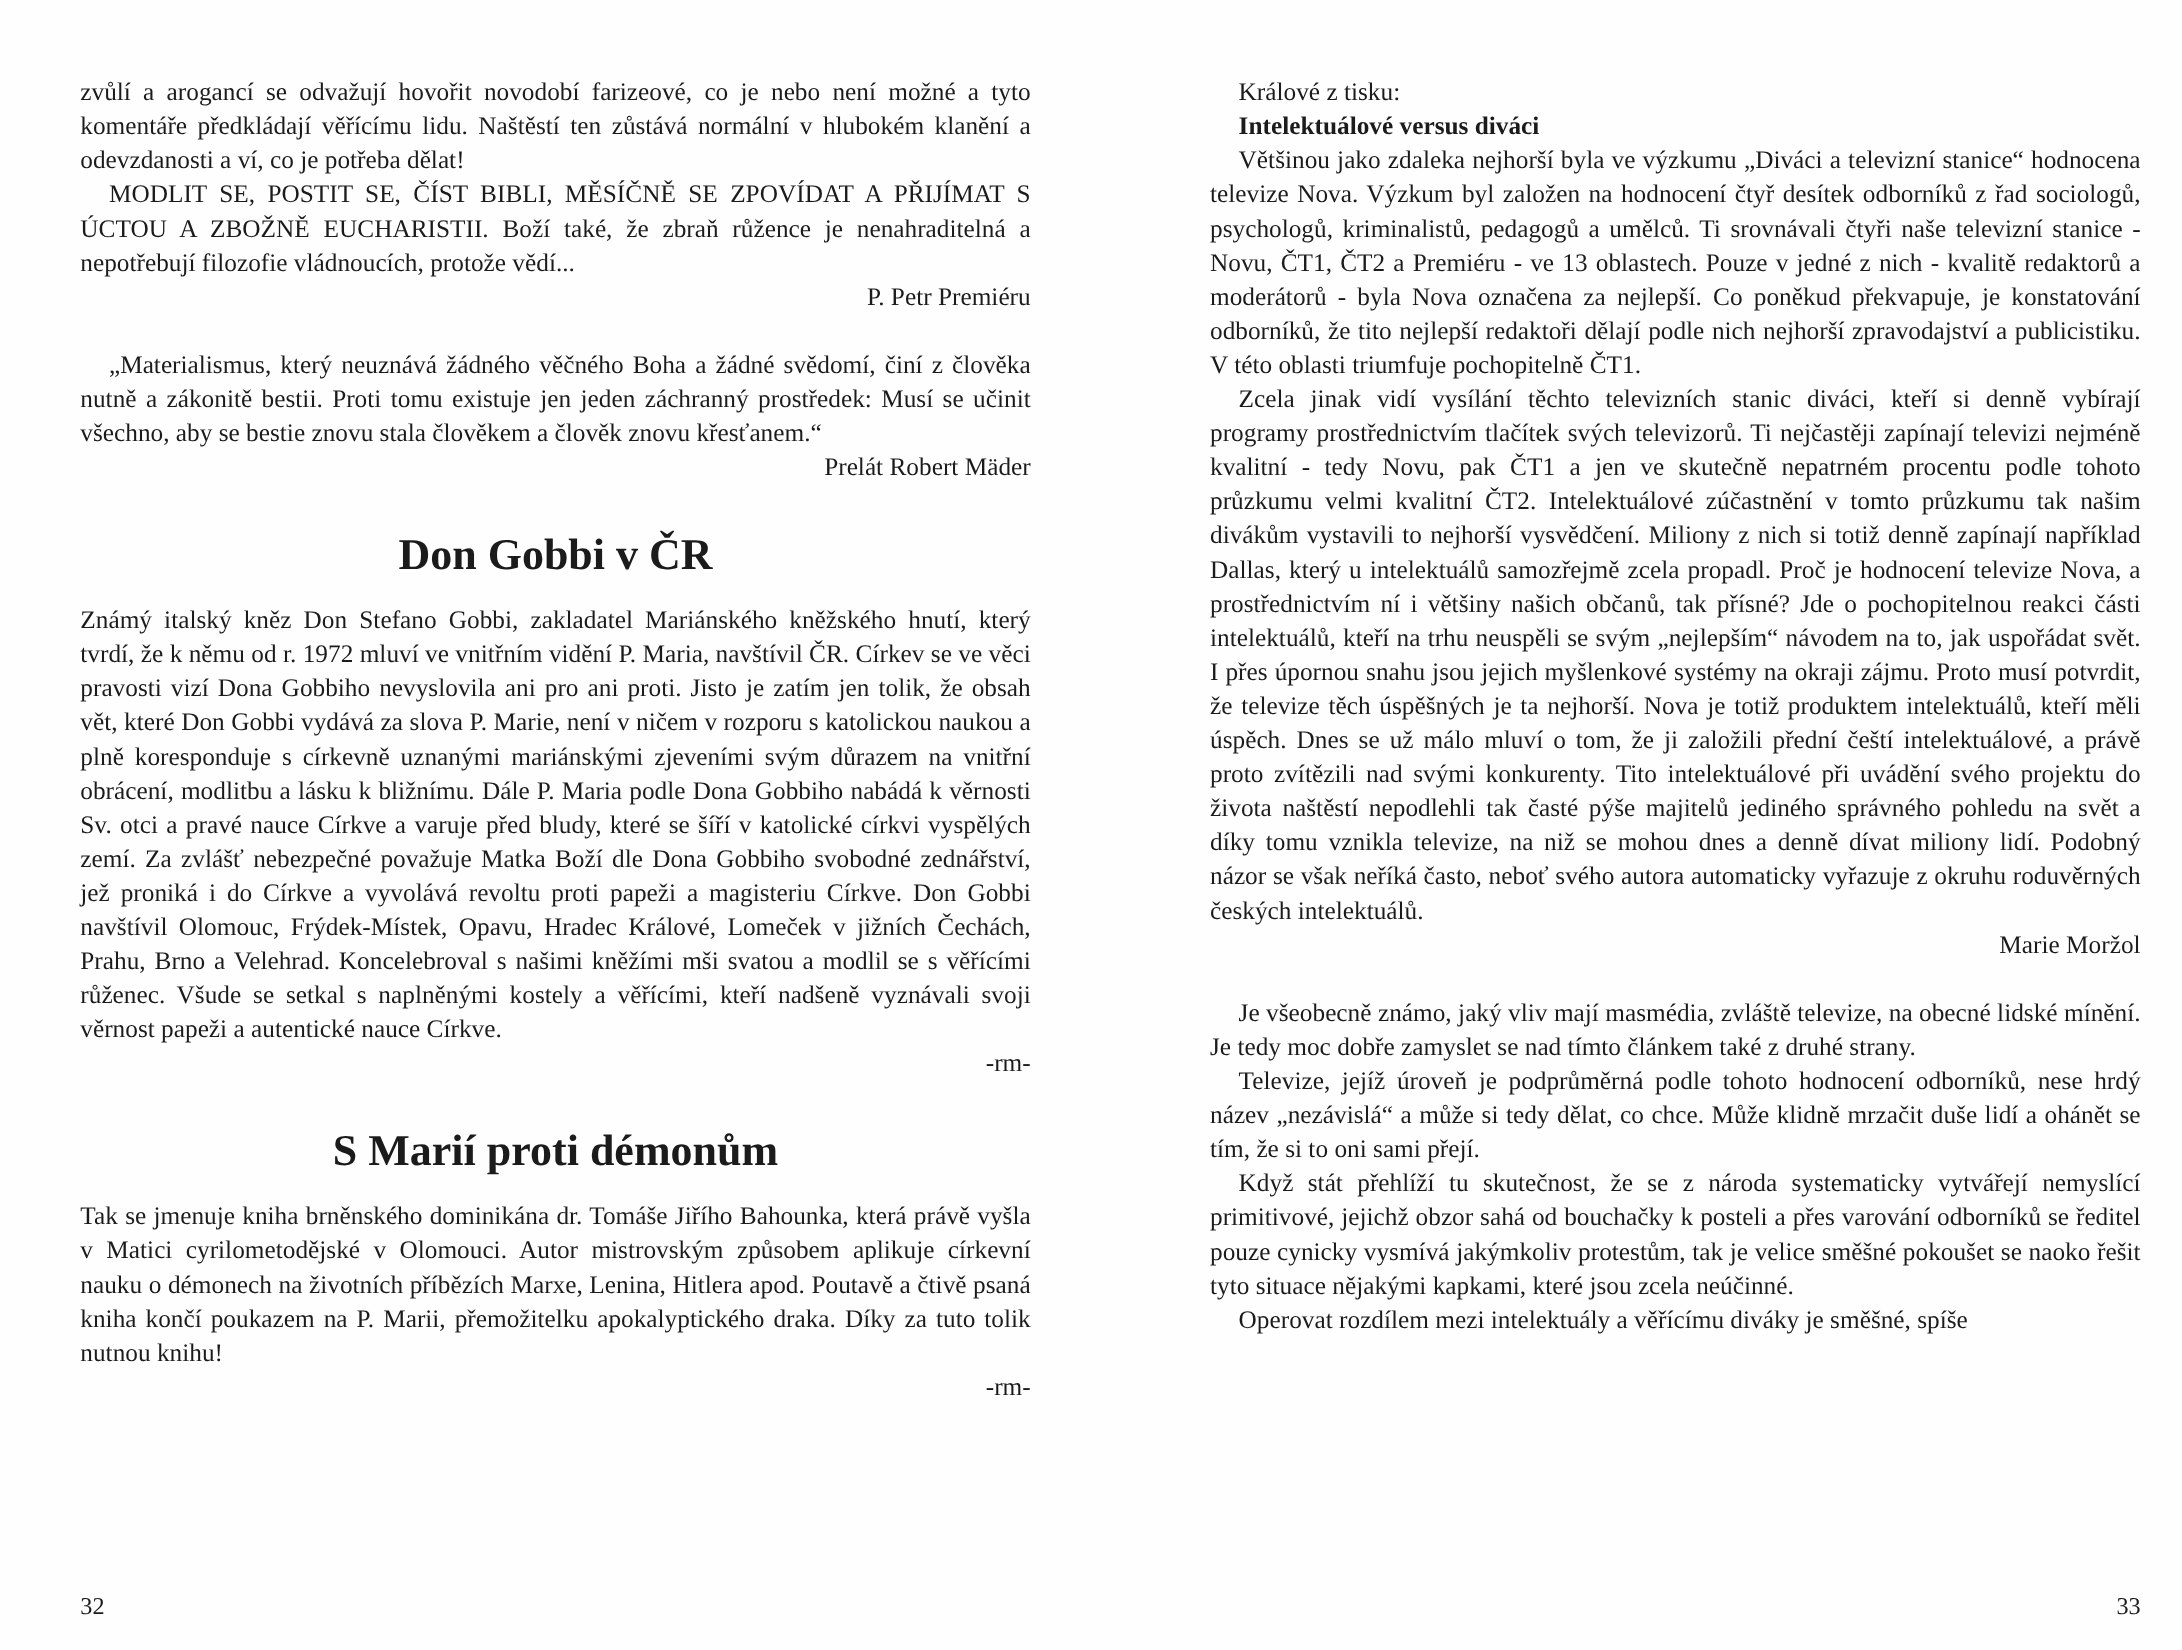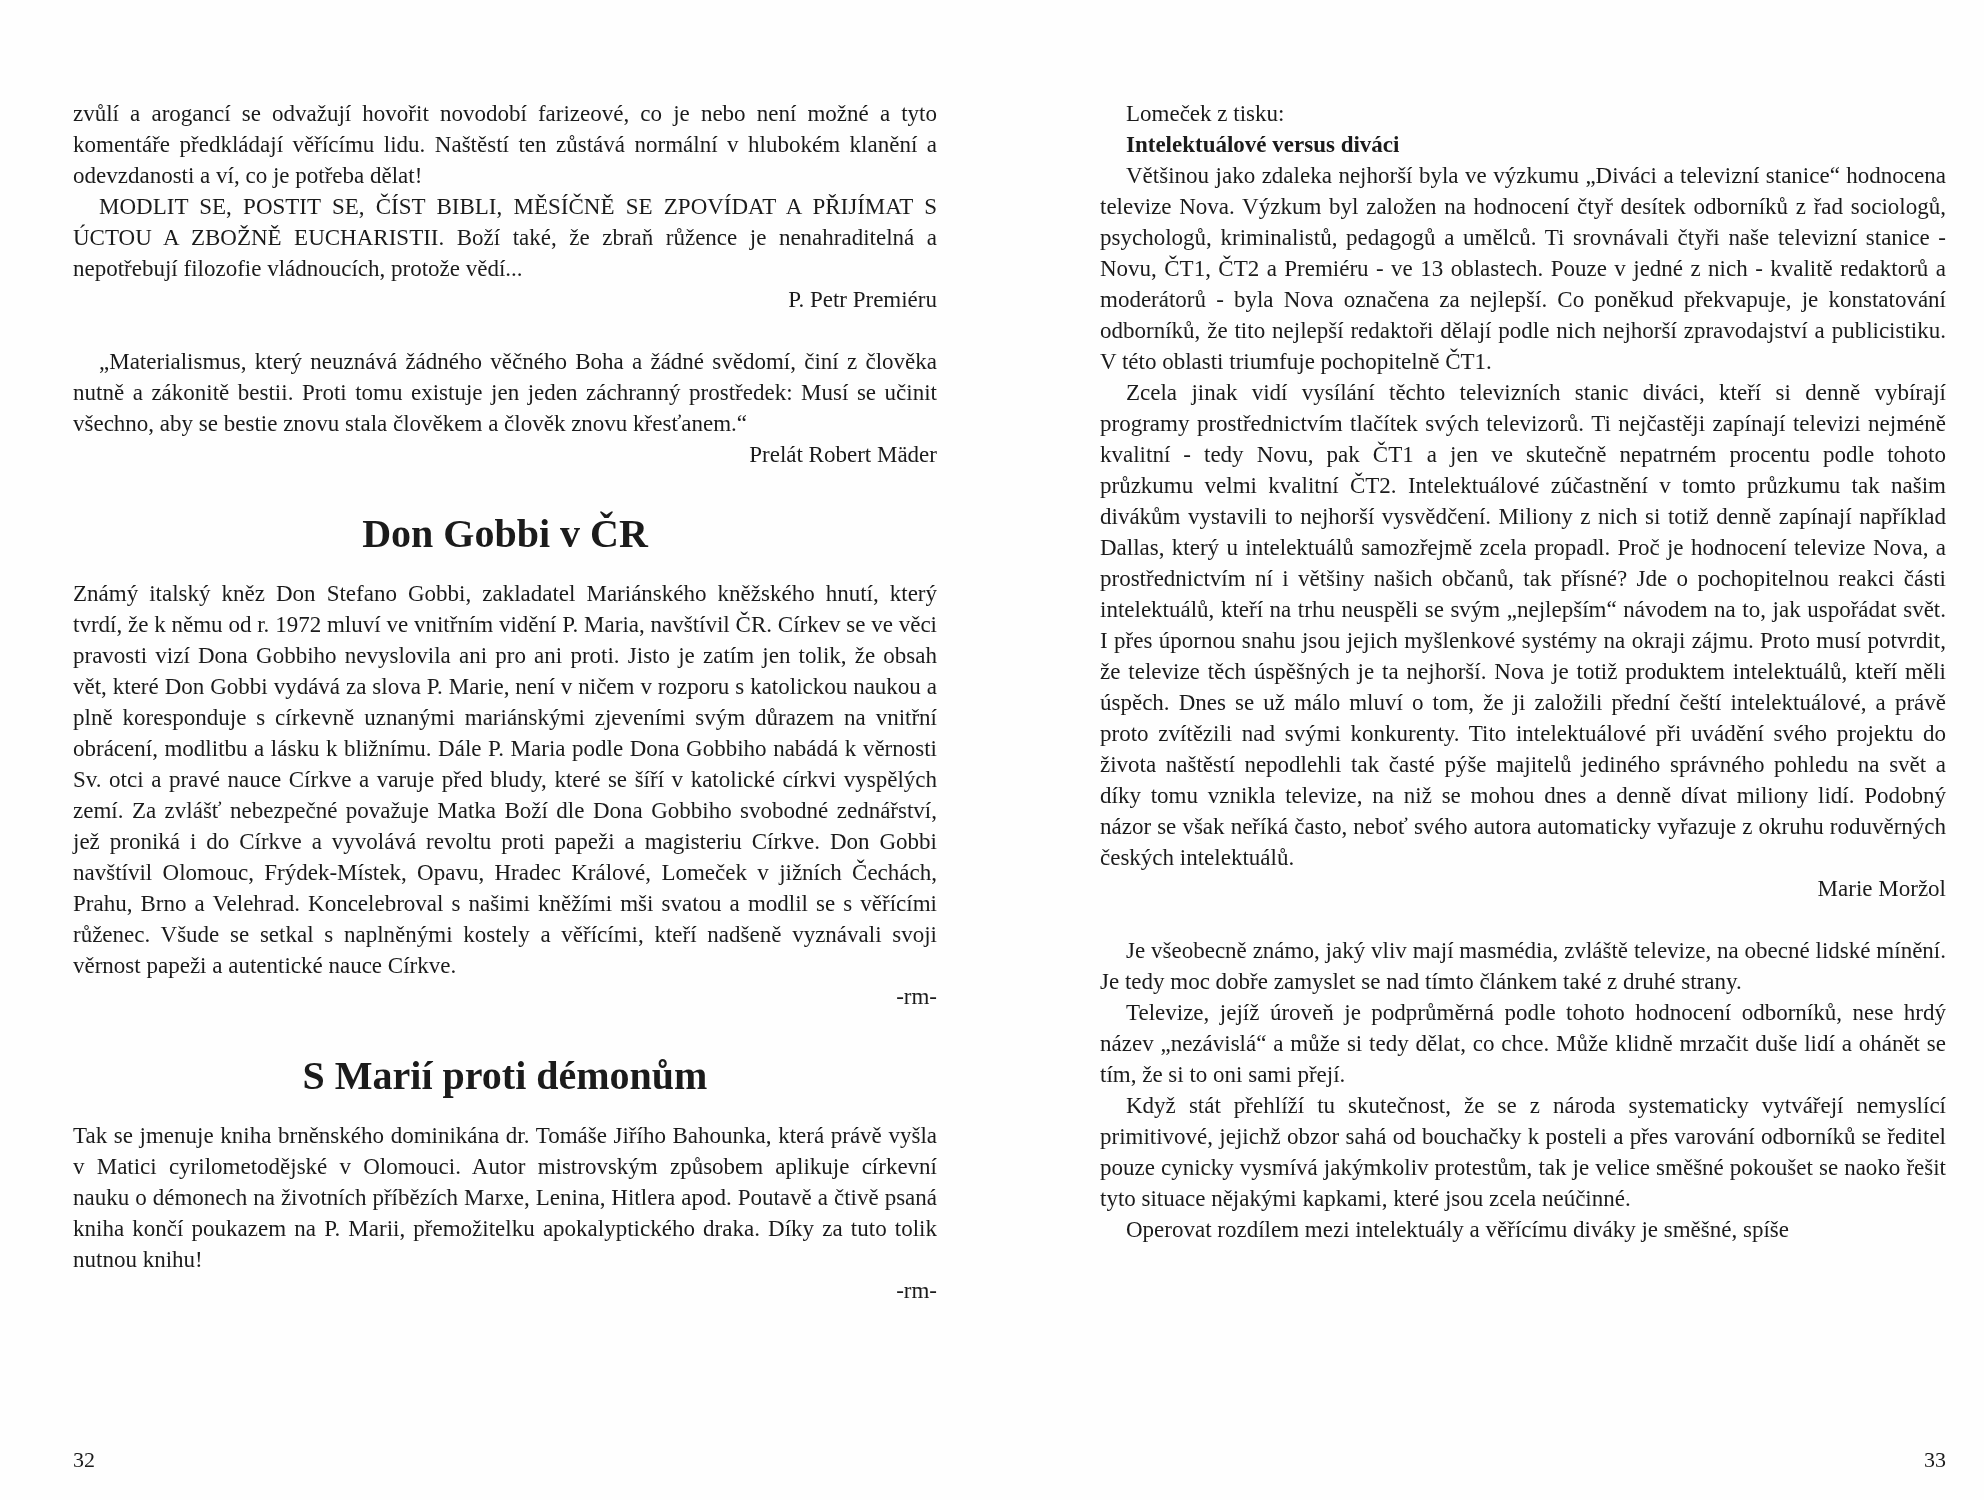--- a/index.html
+++ b/index.html
@@ -17,21 +17,21 @@
   }
   .spread {
     position: absolute;
     inset: 0;
   }
   .page {
     position: absolute;
     top: 0;
     bottom: 0;
     box-sizing: border-box;
-    padding-top: 98px;
+    padding-top: 68px;
   }
   .page-left {
     left: 73px;
     width: 864px;
   }
   .page-right {
     left: 1100px;
     width: 846px;
   }
   .body-text {
@@ -85,21 +85,21 @@
     <h2 class="heading">Don Gobbi v ČR</h2>
     <p class="body-text">Známý italský kněz Don Stefano Gobbi, zakladatel Mariánského kněžského hnutí, který tvrdí, že k němu od r. 1972 mluví ve vnitřním vidění P. Maria, navštívil ČR. Církev se ve věci pravosti vizí Dona Gobbiho nevyslovila ani pro ani proti. Jisto je zatím jen tolik, že obsah vět, které Don Gobbi vydává za slova P. Marie, není v ničem v rozporu s katolickou naukou a plně koresponduje s církevně uznanými mariánskými zjeveními svým důrazem na vnitřní obrácení, modlitbu a lásku k bližnímu. Dále P. Maria podle Dona Gobbiho nabádá k věrnosti Sv. otci a pravé nauce Církve a varuje před bludy, které se šíří v katolické církvi vyspělých zemí. Za zvlášť nebezpečné považuje Matka Boží dle Dona Gobbiho svobodné zednářství, jež proniká i do Církve a vyvolává revoltu proti papeži a magisteriu Církve. Don Gobbi navštívil Olomouc, Frýdek-Místek, Opavu, Hradec Králové, Lomeček v jižních Čechách, Prahu, Brno a Velehrad. Koncelebroval s našimi kněžími mši svatou a modlil se s věřícími růženec. Všude se setkal s naplněnými kostely a věřícími, kteří nadšeně vyznávali svoji věrnost papeži a autentické nauce Církve.</p>
     <p class="body-text sig">-rm-</p>
     <h2 class="heading">S Marií proti démonům</h2>
     <p class="body-text">Tak se jmenuje kniha brněnského dominikána dr. Tomáše Jiřího Bahounka, která právě vyšla v Matici cyrilometodějské v Olomouci. Autor mistrovským způsobem aplikuje církevní nauku o démonech na životních příbězích Marxe, Lenina, Hitlera apod. Poutavě a čtivě psaná kniha končí poukazem na P. Marii, přemožitelku apokalyptického draka. Díky za tuto tolik nutnou knihu!</p>
     <p class="body-text sig">-rm-</p>
     <div class="pagenum pagenum-left">32</div>
   </section>
 
   <section class="page page-right">
-    <p class="body-text indent">Lomeček z tisku:</p>
+    <p class="body-text indent">Králové z tisku:</p>
     <p class="body-text indent headline">Intelektuálové versus diváci</p>
     <p class="body-text indent">Většinou jako zdaleka nejhorší byla ve výzkumu „Diváci a televizní stanice“ hodnocena televize Nova. Výzkum byl založen na hodnocení čtyř desítek odborníků z řad sociologů, psychologů, kriminalistů, pedagogů a umělců. Ti srovnávali čtyři naše televizní stanice - Novu, ČT1, ČT2 a Premiéru - ve 13 oblastech. Pouze v jedné z nich - kvalitě redaktorů a moderátorů - byla Nova označena za nejlepší. Co poněkud překvapuje, je konstatování odborníků, že tito nejlepší redaktoři dělají podle nich nejhorší zpravodajství a publicistiku. V této oblasti triumfuje pochopitelně ČT1.</p>
     <p class="body-text indent">Zcela jinak vidí vysílání těchto televizních stanic diváci, kteří si denně vybírají programy prostřednictvím tlačítek svých televizorů. Ti nejčastěji zapínají televizi nejméně kvalitní - tedy Novu, pak ČT1 a jen ve skutečně nepatrném procentu podle tohoto průzkumu velmi kvalitní ČT2. Intelektuálové zúčastnění v tomto průzkumu tak našim divákům vystavili to nejhorší vysvědčení. Miliony z nich si totiž denně zapínají například Dallas, který u intelektuálů samozřejmě zcela propadl. Proč je hodnocení televize Nova, a prostřednictvím ní i většiny našich občanů, tak přísné? Jde o pochopitelnou reakci části intelektuálů, kteří na trhu neuspěli se svým „nejlepším“ návodem na to, jak uspořádat svět. I přes úpornou snahu jsou jejich myšlenkové systémy na okraji zájmu. Proto musí potvrdit, že televize těch úspěšných je ta nejhorší. Nova je totiž produktem intelektuálů, kteří měli úspěch. Dnes se už málo mluví o tom, že ji založili přední čeští intelektuálové, a právě proto zvítězili nad svými konkurenty. Tito intelektuálové při uvádění svého projektu do života naštěstí nepodlehli tak časté pýše majitelů jediného správného pohledu na svět a díky tomu vznikla televize, na niž se mohou dnes a denně dívat miliony lidí. Podobný názor se však neříká často, neboť svého autora automaticky vyřazuje z okruhu roduvěrných českých intelektuálů.</p>
     <p class="body-text sig">Marie Moržol</p>
     <p class="body-text indent gap-above">Je všeobecně známo, jaký vliv mají masmédia, zvláště televize, na obecné lidské mínění. Je tedy moc dobře zamyslet se nad tímto článkem také z druhé strany.</p>
     <p class="body-text indent">Televize, jejíž úroveň je podprůměrná podle tohoto hodnocení odborníků, nese hrdý název „nezávislá“ a může si tedy dělat, co chce. Může klidně mrzačit duše lidí a ohánět se tím, že si to oni sami přejí.</p>
     <p class="body-text indent">Když stát přehlíží tu skutečnost, že se z národa systematicky vytvářejí nemyslící primitivové, jejichž obzor sahá od bouchačky k posteli a přes varování odborníků se ředitel pouze cynicky vysmívá jakýmkoliv protestům, tak je velice směšné pokoušet se naoko řešit tyto situace nějakými kapkami, které jsou zcela neúčinné.</p>
     <p class="body-text indent">Operovat rozdílem mezi intelektuály a věřícímu diváky je směšné, spíše</p>
     <div class="pagenum pagenum-right">33</div>
   </section>

